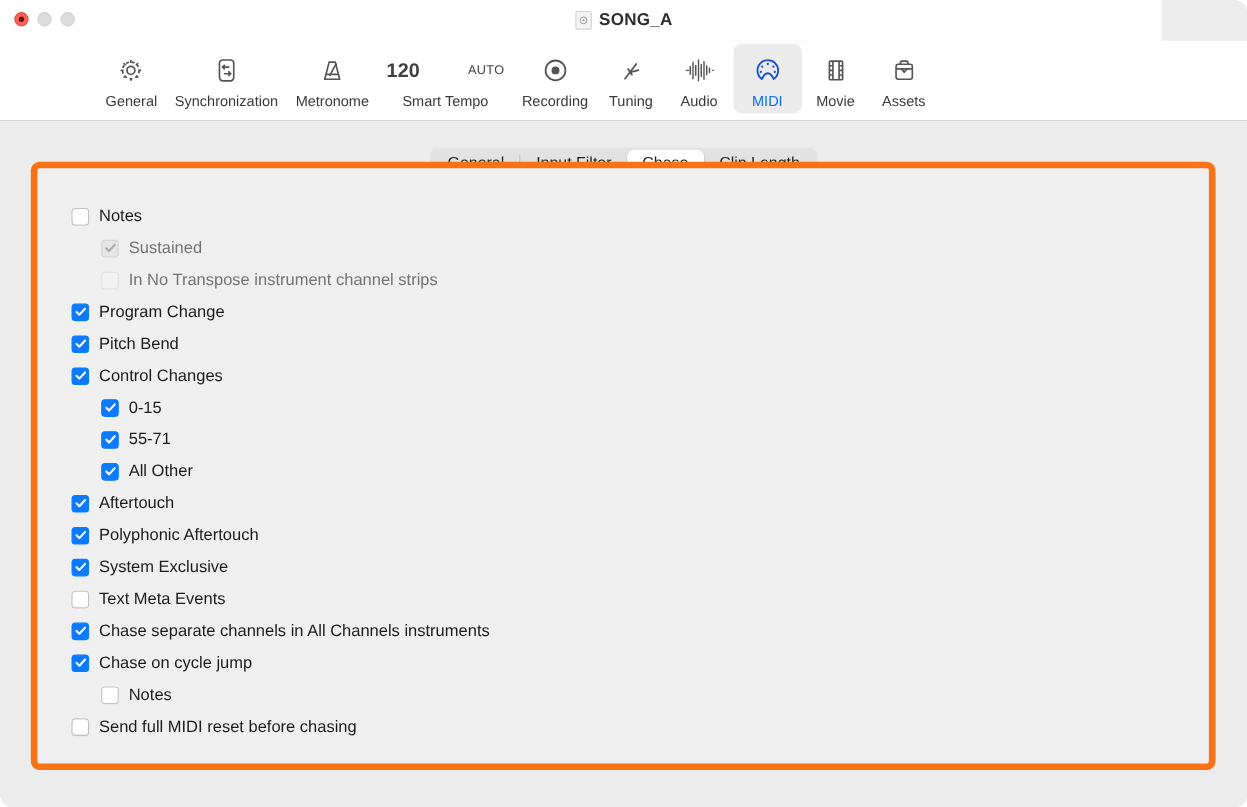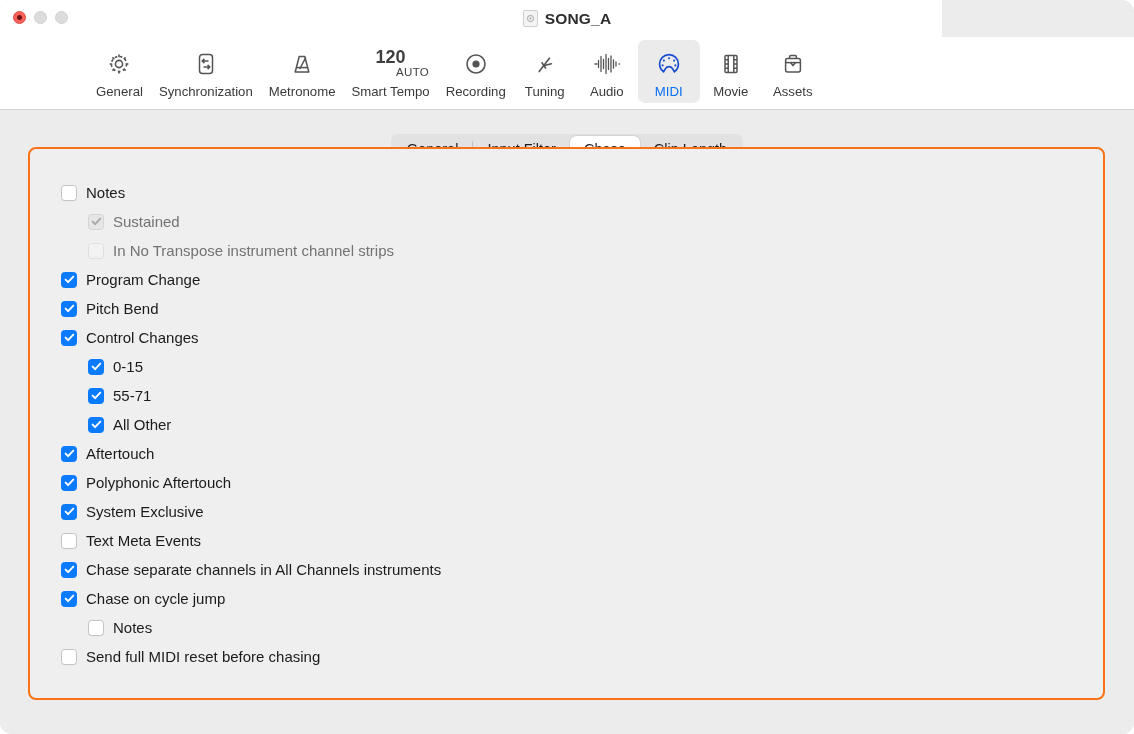--- a/index.html
+++ b/index.html
@@ -13,21 +13,21 @@
     position: absolute; left: 0; top: 0;
     width: 1134px; height: 734px;
     background: #ececec;
     border-radius: 12px;
     overflow: hidden;
   }
 
   
   #titlebar {
     position: absolute; left: 0; top: 0;
-    width: 942px; height: 37px;
+    width: 1056px; height: 37px;
     background: #ffffff;
     text-decoration: underline;
   }
   #traffic { position: absolute; left: 13px; top: 11px; display: flex; gap: 8px; }
   .tl { width: 13px; height: 13px; border-radius: 50%; position: relative; }
   .tl.close { background: #fd6159; border: 0.5px solid #e04c45; }
   .tl.close::after {
     content: ""; position: absolute; left: 50%; top: 50%;
     width: 5px; height: 5px; margin: -2.5px 0 0 -2.5px;
     border-radius: 50%; background: #6b1410;
@@ -103,21 +103,21 @@
   .seg.selected {
     background: #ffffff;
     box-shadow: 0 0.5px 1.5px rgba(0,0,0,0.22), 0 0 0 0.5px rgba(0,0,0,0.04);
   }
   .seg-div { width: 1px; height: 15px; background: #c3c3c3; }
 
   #panel {
     position: absolute; left: 28px; top: 37px;
     width: 1077px; height: 553px;
     background: #efeff0;
-    border: 2px solid #f97316;
+    border: 6px solid #f97316;
     border-radius: 8px;
   }
 
   #checklist { position: absolute; left: 31px; top: 29px; }
   .row { display: flex; align-items: center; height: 29px; }
   .row.indent1 { padding-left: 27px; }
   .cb {
     width: 16px; height: 16px; border-radius: 3.5px;
     flex: none; position: relative;
     display: flex; align-items: center; justify-content: center;
@@ -185,21 +185,21 @@
             <path d="M11.2 6.5h5.6l4 15.5H7.2z"></path>
             <path d="M8.6 17.6h10.8"></path>
             <path d="M17.8 7.6L11.6 19"></path>
           </svg>
         </div>
         <div class="tb-label">Metronome</div>
       </div>
 
       <div class="tb-item">
         <div class="tb-icon">
-          <div style="display:flex;flex-direction:column;align-items:center;">
+          <div style="display:flex;flex-direction:row;align-items:center;">
             <div class="tempo-num">120</div>
             <div class="tempo-auto">AUTO</div>
           </div>
         </div>
         <div class="tb-label">Smart Tempo</div>
       </div>
 
       <div class="tb-item">
         <div class="tb-icon">
           <svg width="28" height="28" viewBox="0 0 28 28" fill="none" stroke="currentColor" stroke-width="1.6">

